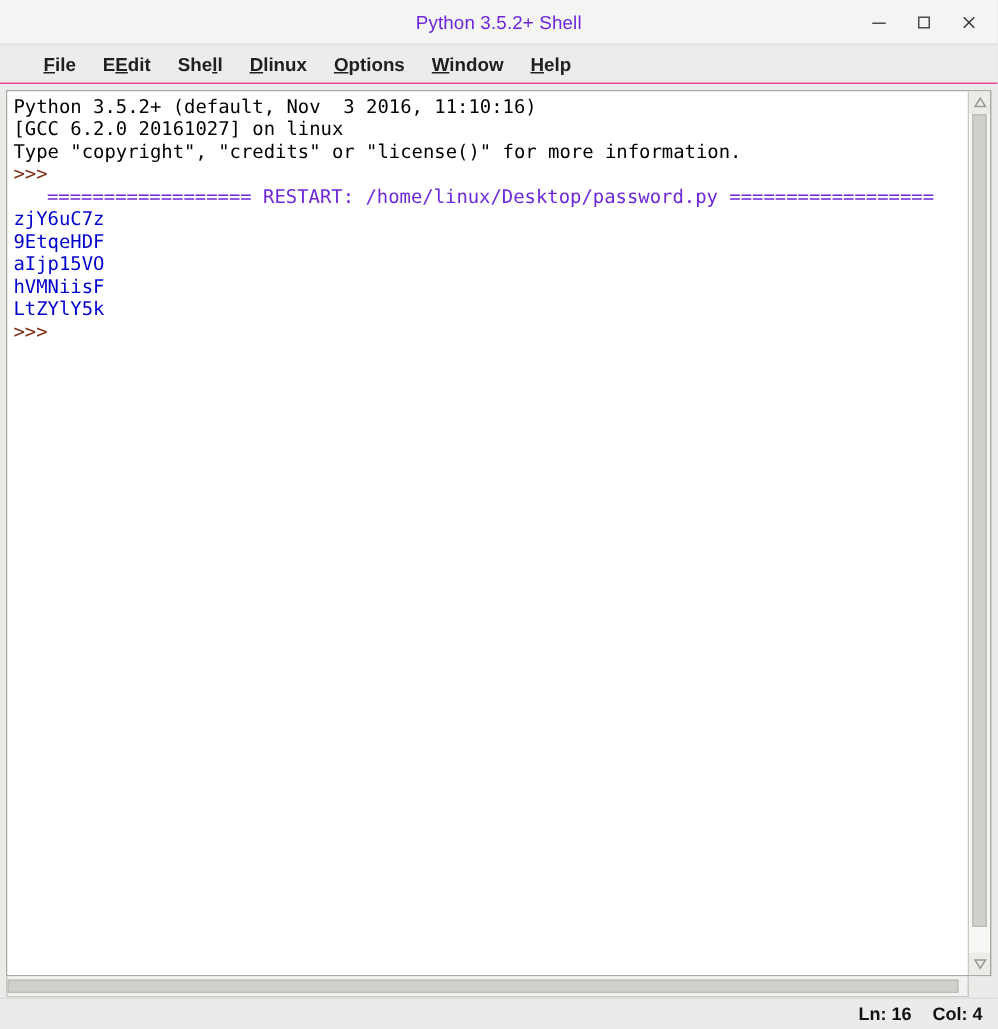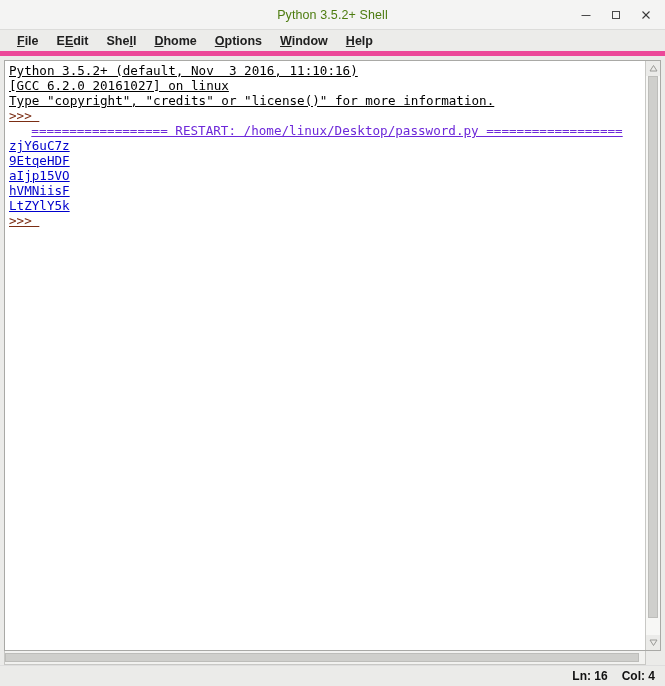--- a/index.html
+++ b/index.html
@@ -29,21 +29,21 @@
     background: #f4f4f3;
     border-bottom: 1px solid #dcdcda;
     display: flex;
     align-items: center;
     position: relative;
   }
   .title-text {
     flex: 1;
     text-align: center;
     font-size: 12.5px;
-    color: #4d7c0f;
+    color: #6d28d9;
     letter-spacing: 0.1px;
   }
   .win-buttons {
     position: absolute;
     right: 4px;
     top: 0;
     height: 29px;
     display: flex;
     align-items: center;
   }
@@ -54,24 +54,24 @@
     align-items: center;
     justify-content: center;
     color: #4a4a4a;
   }
   .win-btn svg { display: block; }
   
   .menubar {
     height: 26px;
     min-height: 26px;
     background: #ececea;
-    border-bottom: 5px solid #ec4899;
-    display: flex;
-    align-items: center;
-    padding-left: 8px;
+    border-bottom: 1px solid #ec4899;
+    display: flex;
+    align-items: center;
+    padding-left: 20px;
     box-sizing: border-box;
   }
   .menu-item {
     font-size: 12.5px;
     color: #202020;
     padding: 2px 9px 2px 9px;
     font-weight: bold;
     white-space: nowrap;
   }
   .menu-item span.u {
@@ -102,21 +102,20 @@
     padding: 2px 0 0 4px;
     box-sizing: border-box;
     position: relative;
   }
   .line {
     font-family: "DejaVu Sans Mono", monospace;
     font-size: 12.6px;
     line-height: 15px;
     white-space: pre;
     color: #000000;
-    text-decoration: underline;
   }
   .line.stdout-blue { color: #0000cc; }
   .line.prompt { color: #7b2d13; }
   .line.restart { color: #6d28d9; text-align: center; }
   
   .vscroll {
     width: 15px;
     min-width: 15px;
     background: #f2f2f0;
     border-left: 1px solid #c8c8c5;
@@ -221,21 +220,21 @@
             <line x1="9.5" y1="2.5" x2="2.5" y2="9.5" stroke="#3a3a3a" stroke-width="1.1"></line>
           </svg>
       </div>
     </div>
   </div>
 
   <div class="menubar">
     <div class="menu-item"><span class="u">F</span><span>ile</span></div>
     <div class="menu-item"><span>E</span><span class="u">E</span><span>dit</span></div>
     <div class="menu-item"><span>She</span><span class="u">l</span><span>l</span></div>
-    <div class="menu-item"><span class="u">D</span><span>home</span></div>
+    <div class="menu-item"><span class="u">D</span><span>linux</span></div>
     <div class="menu-item"><span class="u">O</span><span>ptions</span></div>
     <div class="menu-item"><span class="u">W</span><span>indow</span></div>
     <div class="menu-item"><span class="u">H</span><span>elp</span></div>
   </div>
 
   <div class="body-area">
     <div class="text-row">
       <div class="console" id="console">
           <div class="line ">Python 3.5.2+ (default, Nov  3 2016, 11:10:16)</div>
           <div class="line ">[GCC 6.2.0 20161027] on linux</div>

